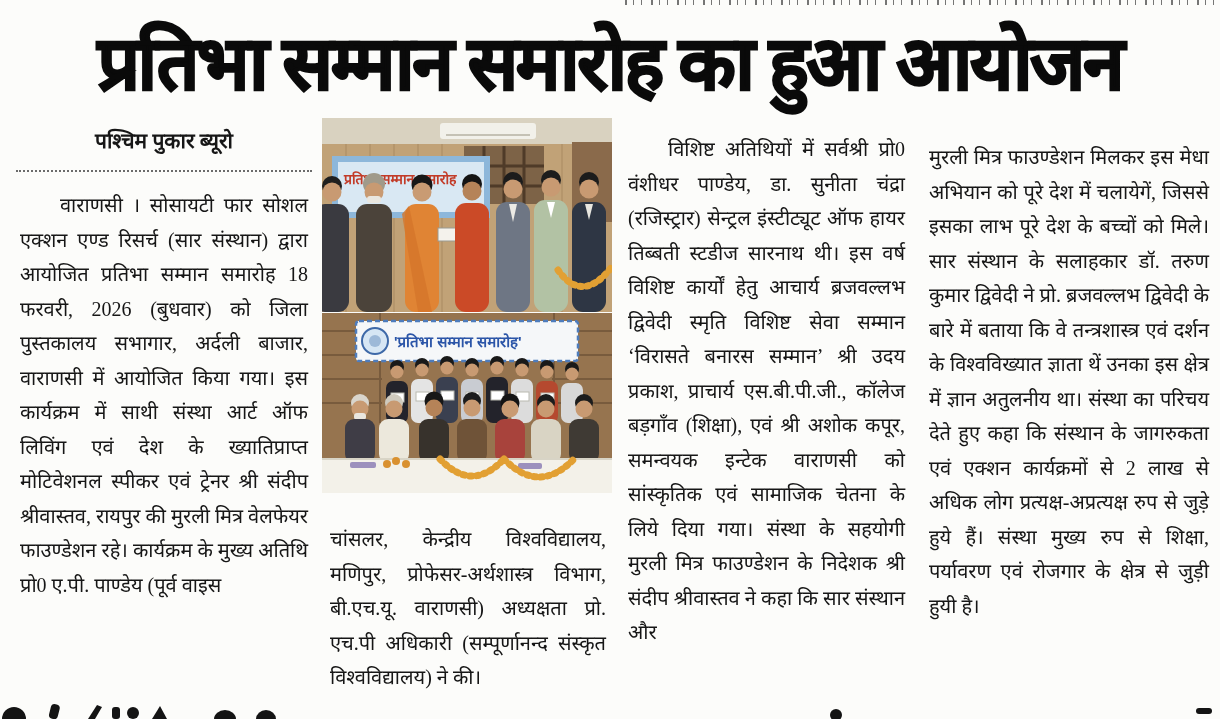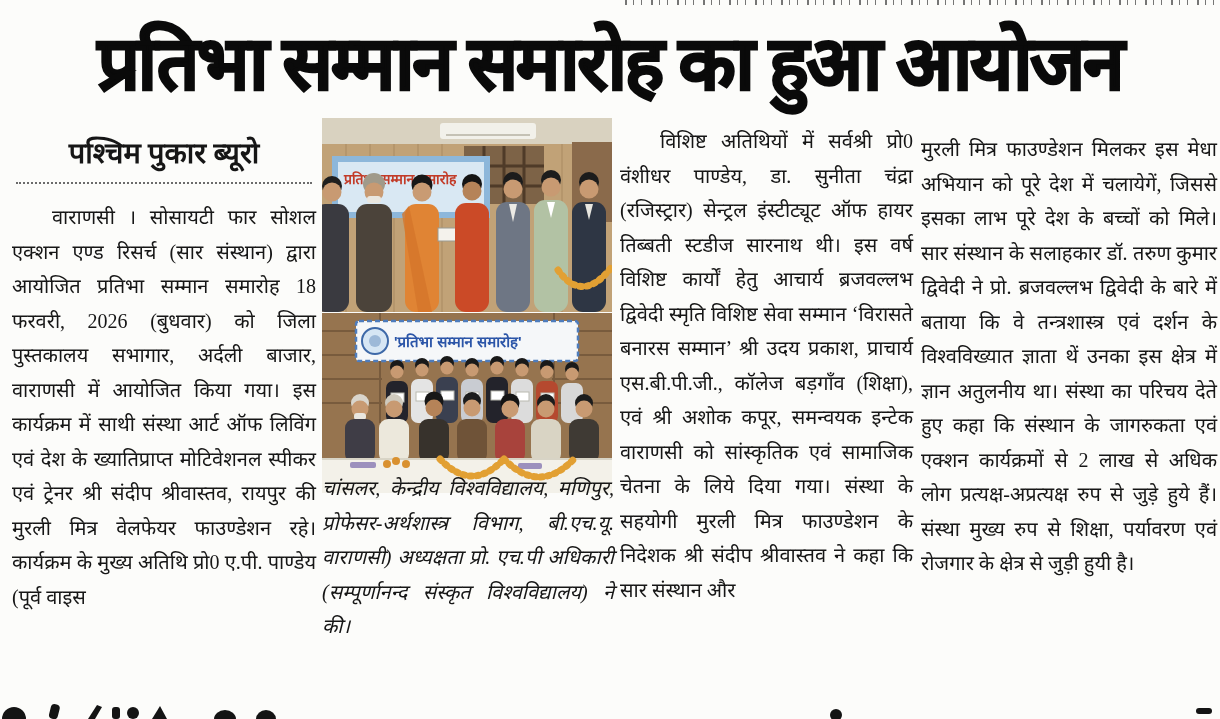--- a/index.html
+++ b/index.html
@@ -15,28 +15,28 @@
       repeating-linear-gradient(90deg,#3c3c3c 0 2px,transparent 2px 8px,#3c3c3c 8px 9px,transparent 9px 16px,#3c3c3c 16px 17px,transparent 17px 26px);
   }
   .headline{
     position:absolute;left:0;top:18px;width:1220px;height:92px;
     text-align:center;font-size:74px;line-height:92px;font-weight:900;
     letter-spacing:-2px;color:#0a0a0a;
     -webkit-text-stroke:2.2px #0a0a0a;
     white-space:nowrap;
   }
   .col{position:absolute;font-size:20px;line-height:34.5px;text-align:justify;color:#161616;}
-  .col p{margin:0;}
+  .col p{margin:8px;}
   .col1{left:12px;top:120px;width:304px;}
-  .col2{left:322px;top:471px;width:292px;font-style:italic;}
+  .col2{left:322px;top:514px;width:292px;}
   .col3{left:620px;top:124px;width:293px;}
   .col4{left:921px;top:132px;width:296px;}
   .byline{
-    text-align:center;font-weight:bold;font-size:29px;line-height:30px;
-    padding:6px 0 14px 0;margin:12px 4px 16px 4px;
+    text-align:center;font-weight:bold;font-size:21px;line-height:30px;
+    padding:6px 0 14px 0;margin:0 4px 16px 4px;
     border-bottom:2px dotted #6b6b6b;
   }
   .indent{text-indent:40px;}
   .dateline{font-weight:normal;}
   .photo{position:absolute;left:322px;display:block;}
   .photo-top{top:118px;}
   .photo-bottom{top:313px;}
   
   .bottom-clip{position:absolute;left:0;bottom:0;width:1220px;height:20px;}
   svg text{font-family:"Liberation Sans","DejaVu Sans",sans-serif;}

